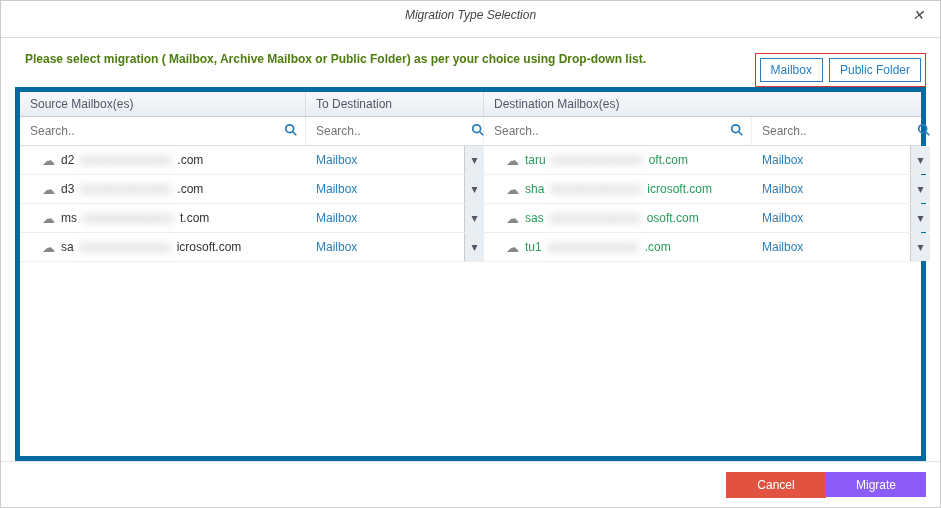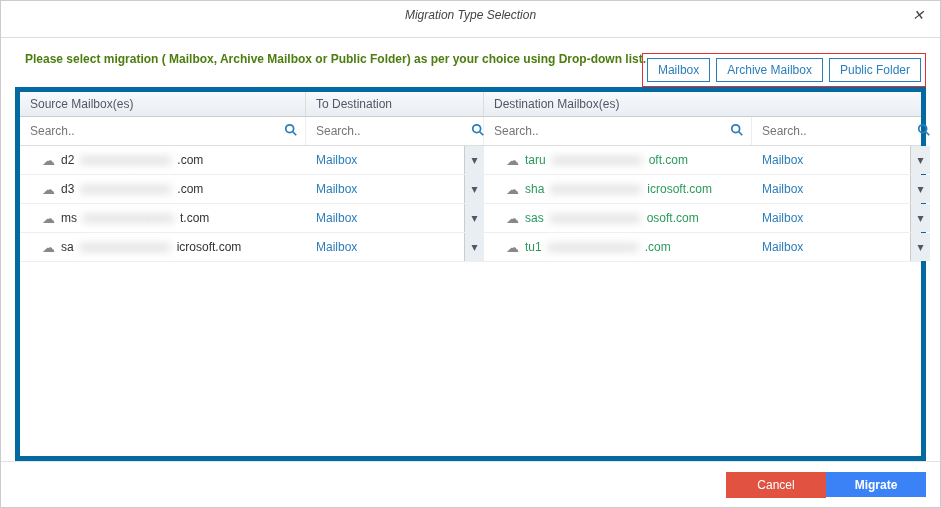--- a/index.html
+++ b/index.html
@@ -173,44 +173,42 @@
   .btn-cancel {
     background: #e15241;
     color: #fff;
     border: none;
     width: 100px;
     height: 26px;
     font-size: 12px;
     cursor: pointer;
   }
   .btn-migrate {
-    background: #3b82f6;
+    background: #8b5cf6;
     color: #fff;
     border: none;
     width: 100px;
     height: 25px;
     font-size: 12px;
     cursor: pointer;
-    font-weight: bold;
   }
   svg.mag { width:14px; height:14px; }
 </style>
 </head>
 <body>
 
 <div class="titlebar">
   <span>Migration Type Selection</span>
   <div class="close">✕</div>
 </div>
 
 <div class="instruction">Please select migration ( Mailbox, Archive Mailbox or Public Folder) as per your choice using Drop-down list.</div>
 
 <div class="top-buttons">
   <button>Mailbox</button>
-  <button>Archive Mailbox</button>
   <button>Public Folder</button>
 </div>
 
 <div class="content">
   <div class="cols header-row">
     <div>Source Mailbox(es)</div>
     <div>To Destination</div>
     <div>Destination Mailbox(es)</div>
   </div>
 

